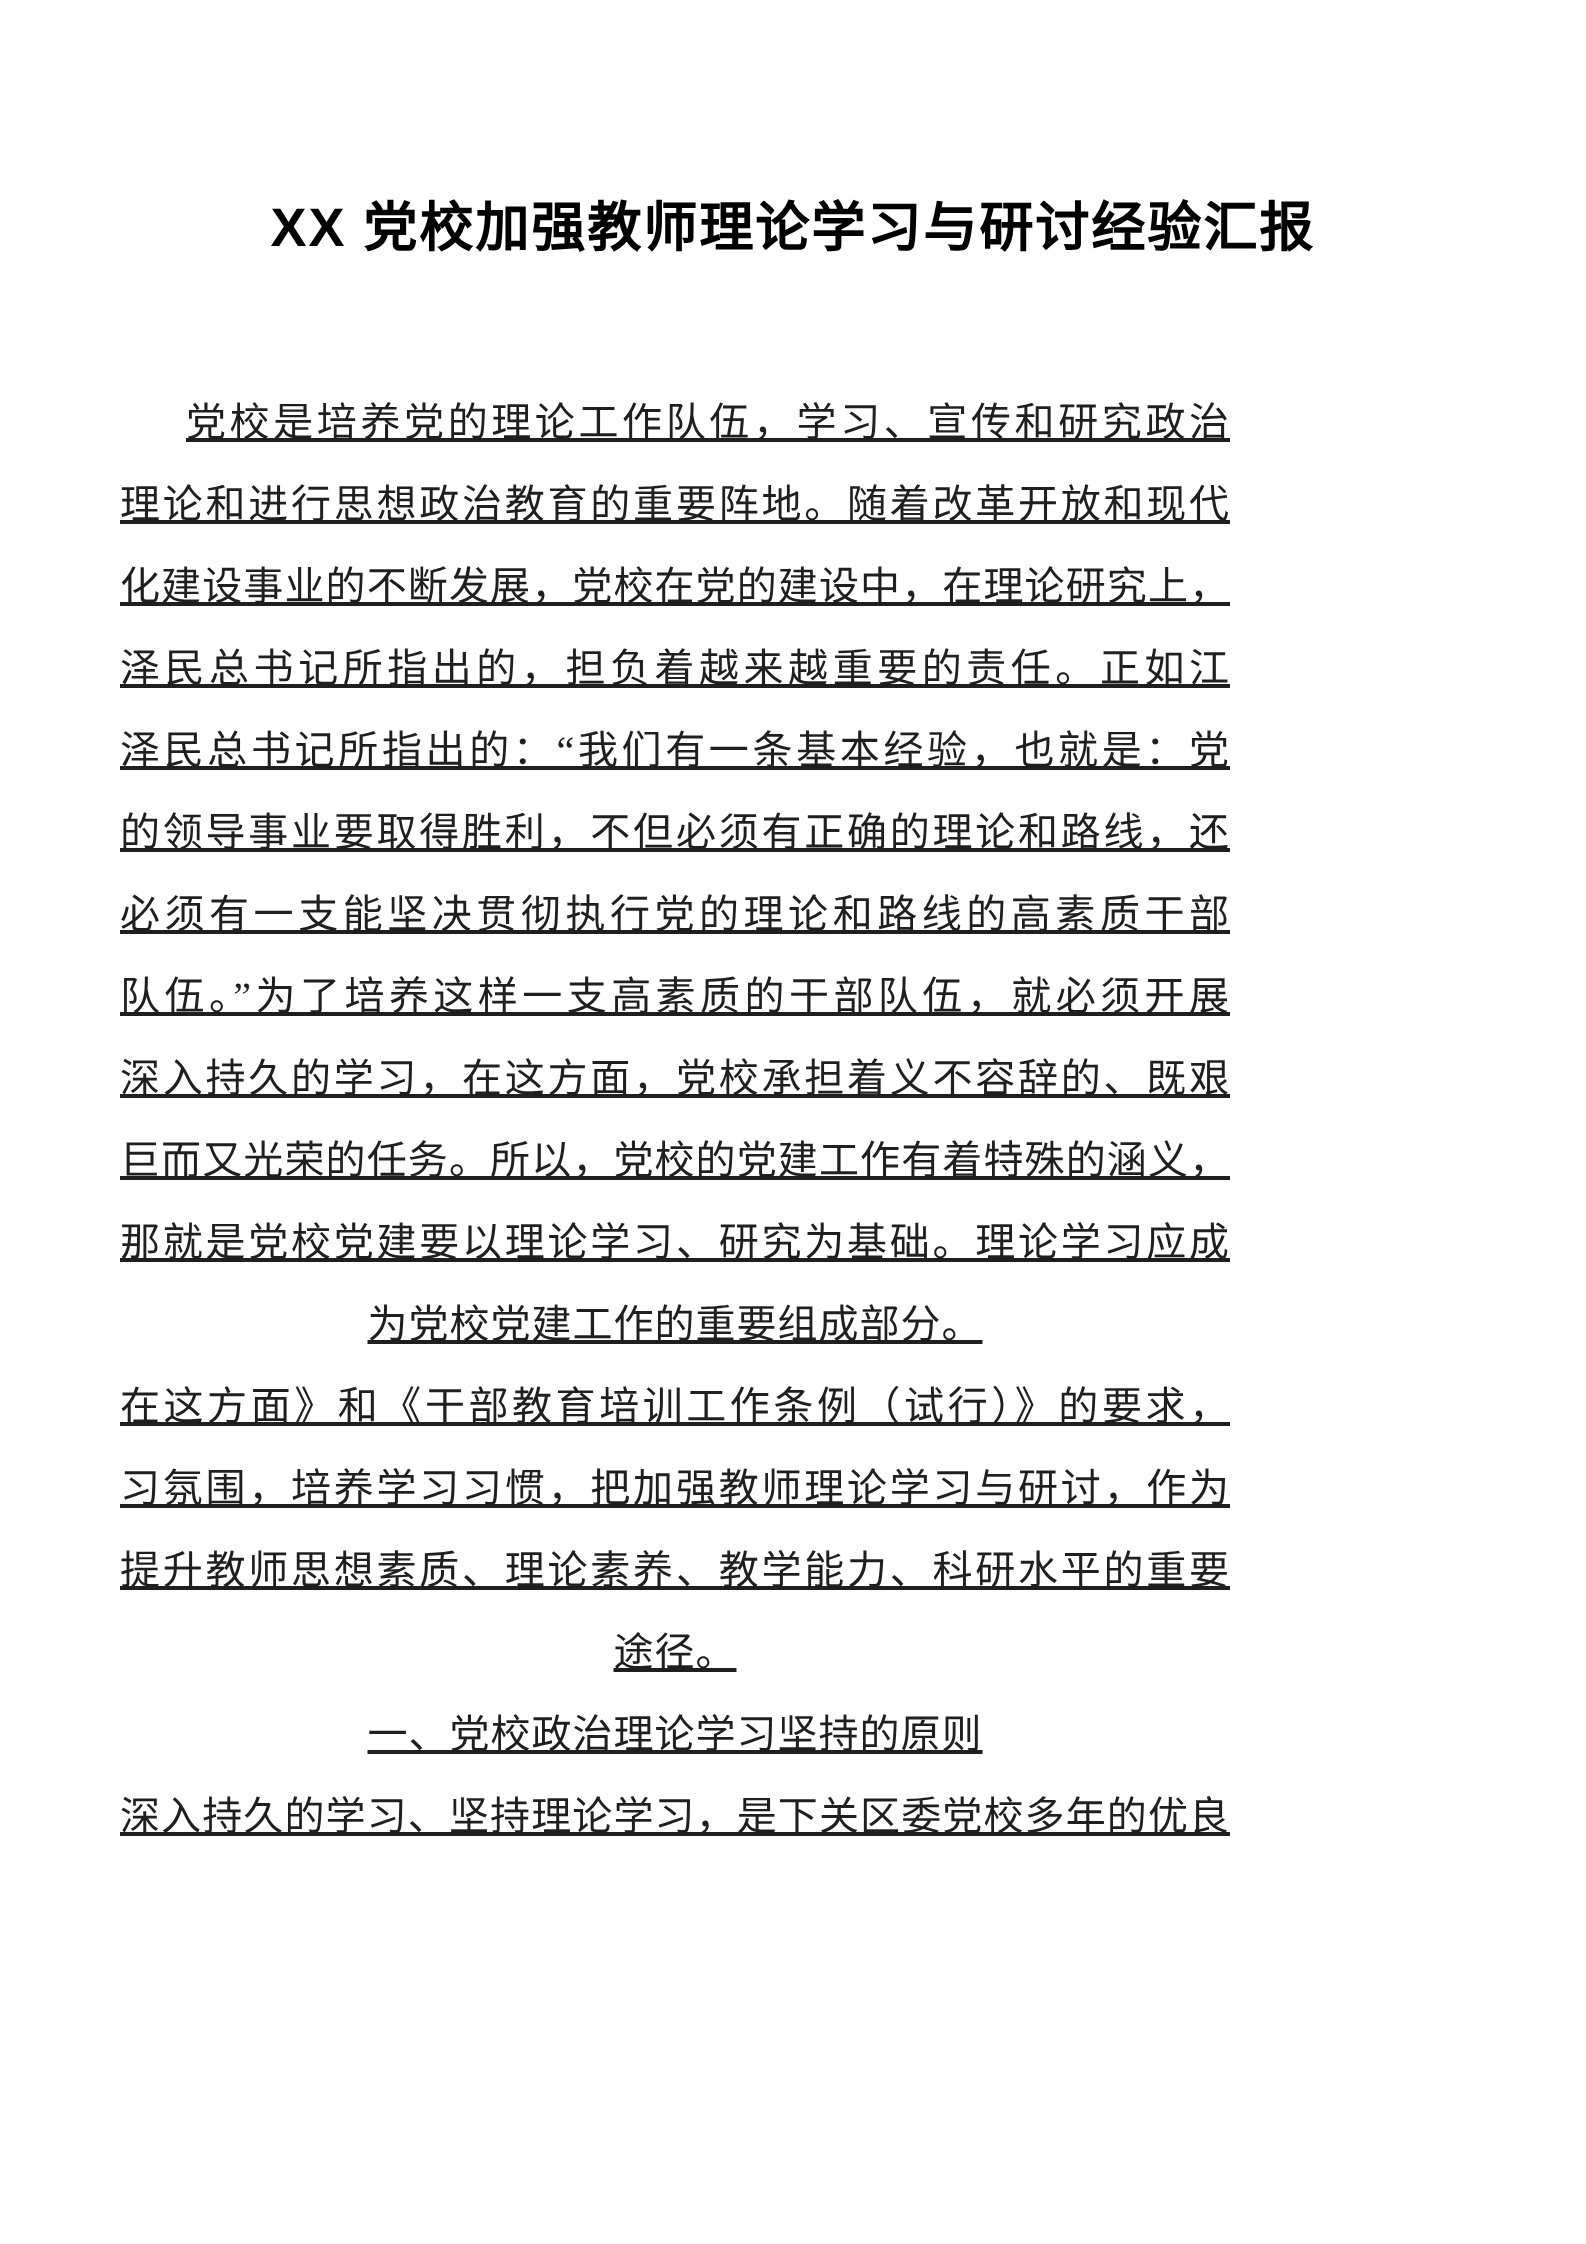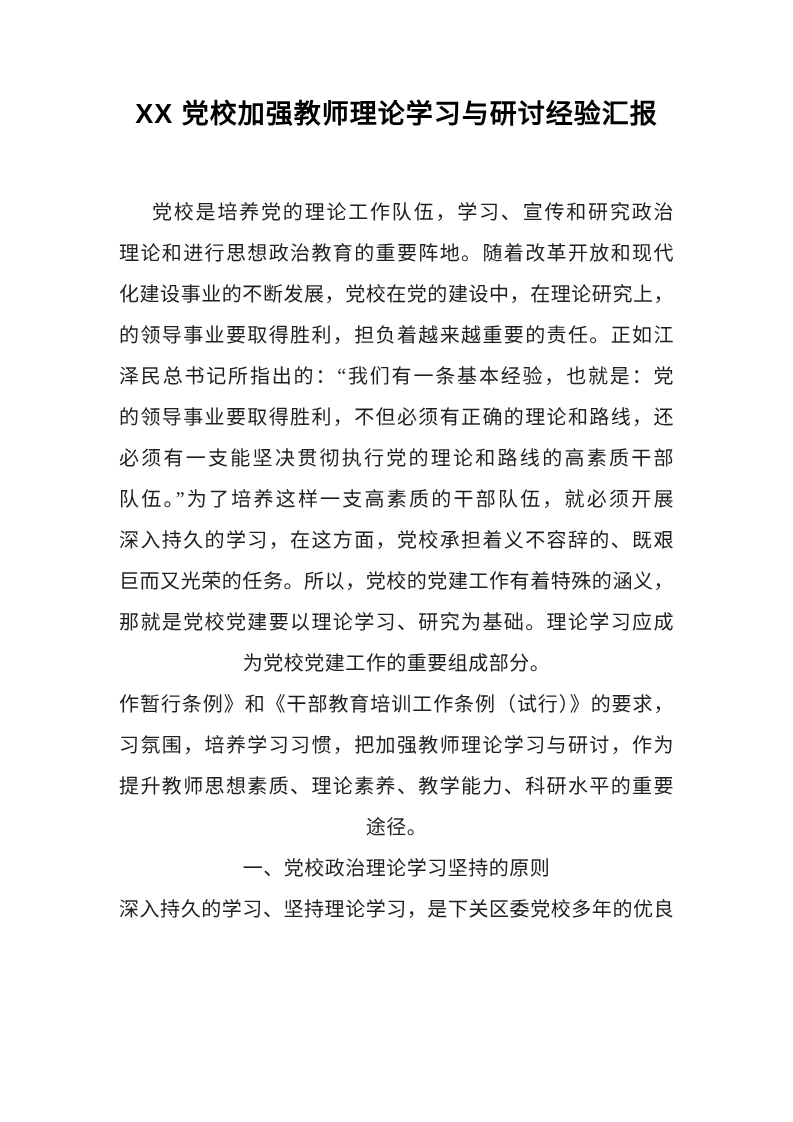--- a/index.html
+++ b/index.html
@@ -23,24 +23,25 @@
     text-align: center;
     font-family: "Liberation Sans", "DejaVu Sans", sans-serif;
     font-weight: 700;
     font-size: 27px;
     color: #000000;
     letter-spacing: 1px;
     white-space: nowrap;
   }
   .doc-body {
     margin-top: 56px;
-    padding-left: 119px;
+    padding-left: 60px;
     padding-right: 118px;
     color: #1f1f1f;
     font-size: 20px;
+    text-decoration: underline;
   }
   .text-line {
     height: 41px;
     line-height: 41px;
     width: 555px;
     white-space: nowrap;
     letter-spacing: 0.5px;
   }
   .text-line.justify {
     white-space: normal;
@@ -54,29 +55,29 @@
 </style>
 </head>
 <body>
 
 <div class="page">
   <div class="doc-title">XX 党校加强教师理论学习与研讨经验汇报</div>
   <div class="doc-body">
       <div class="text-line justify" style="text-indent: 33px;">党校是培养党的理论工作队伍，学习、宣传和研究政治</div>
       <div class="text-line justify">理论和进行思想政治教育的重要阵地。随着改革开放和现代</div>
       <div class="text-line justify">化建设事业的不断发展，党校在党的建设中，在理论研究上，</div>
-      <div class="text-line justify">的领导事业要取得胜利，担负着越来越重要的责任。正如江</div>
+      <div class="text-line justify">泽民总书记所指出的，担负着越来越重要的责任。正如江</div>
       <div class="text-line justify">泽民总书记所指出的：“我们有一条基本经验，也就是：党</div>
       <div class="text-line justify">的领导事业要取得胜利，不但必须有正确的理论和路线，还</div>
       <div class="text-line justify">必须有一支能坚决贯彻执行党的理论和路线的高素质干部</div>
       <div class="text-line justify">队伍。”为了培养这样一支高素质的干部队伍，就必须开展</div>
       <div class="text-line justify">深入持久的学习，在这方面，党校承担着义不容辞的、既艰</div>
       <div class="text-line justify">巨而又光荣的任务。所以，党校的党建工作有着特殊的涵义，</div>
       <div class="text-line justify">那就是党校党建要以理论学习、研究为基础。理论学习应成</div>
       <div class="text-line plain">为党校党建工作的重要组成部分。</div>
-      <div class="text-line justify">作暂行条例》和《干部教育培训工作条例（试行）》的要求，</div>
+      <div class="text-line justify">在这方面》和《干部教育培训工作条例（试行）》的要求，</div>
       <div class="text-line justify">习氛围，培养学习习惯，把加强教师理论学习与研讨，作为</div>
       <div class="text-line justify">提升教师思想素质、理论素养、教学能力、科研水平的重要</div>
       <div class="text-line plain">途径。</div>
       <div class="text-line plain">一、党校政治理论学习坚持的原则</div>
       <div class="text-line justify">深入持久的学习、坚持理论学习，是下关区委党校多年的优良</div>
     </div>
 </div>
 
 </body></html>

